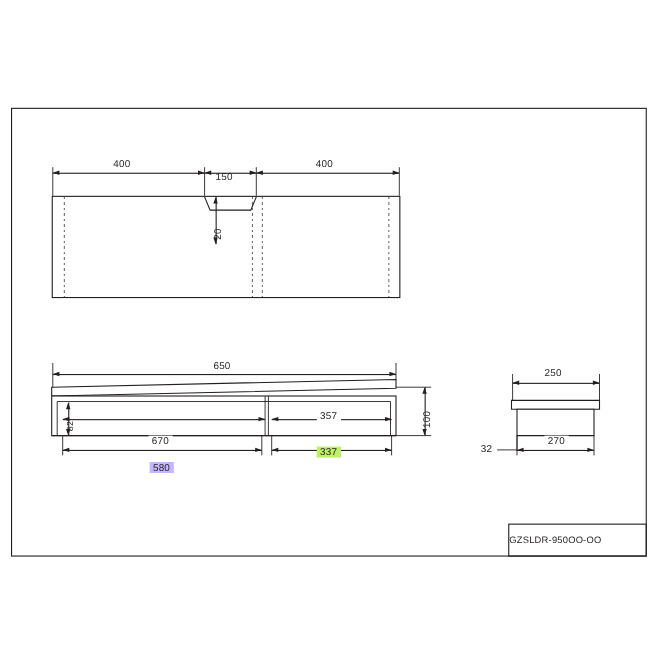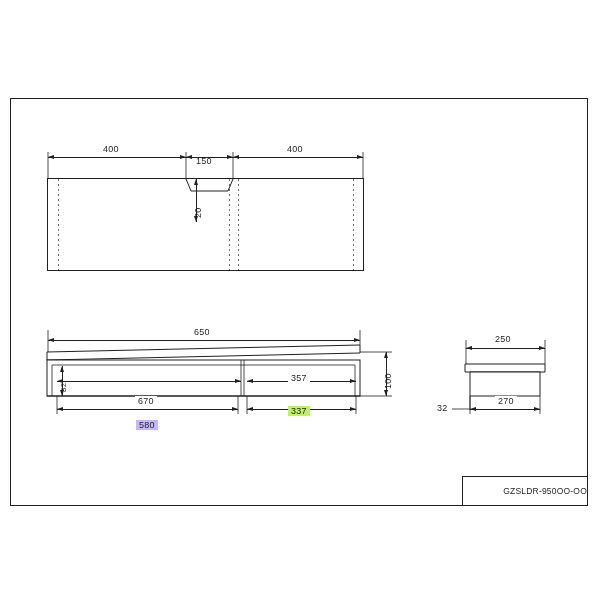--- a/index.html
+++ b/index.html
@@ -32,21 +32,21 @@
   .titleblock {
     position: absolute;
     left: 462px;
     top: 476px;
     width: 126px;
     height: 30px;
     border: 1px solid #231f20;
     box-sizing: border-box;
     display: flex;
     align-items: center;
-    justify-content: flex-end;
+    justify-content: flex-start;
   }
   .titleblock .code {
     font-size: 8.5px;
     letter-spacing: 0.2px;
     color: #231f20;
     white-space: nowrap;
   }
   .dash-v {
     position: absolute;
     width: 1px;

